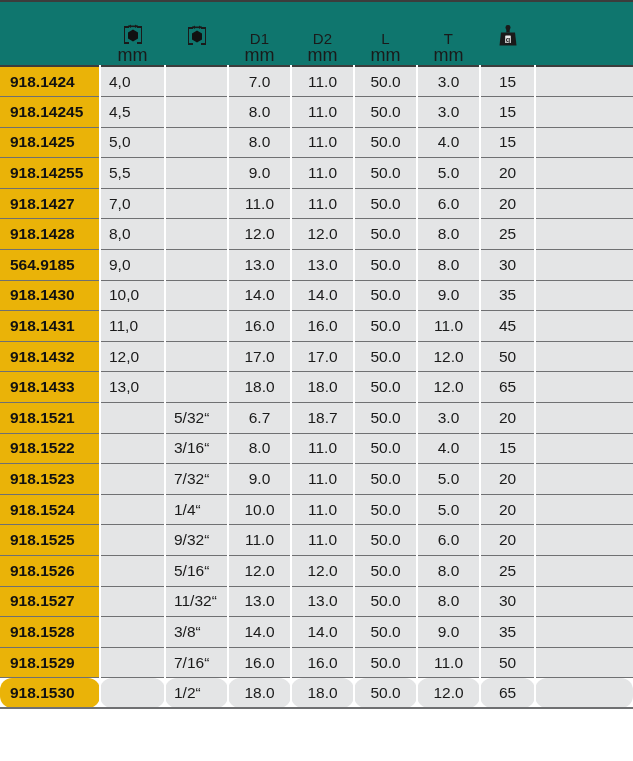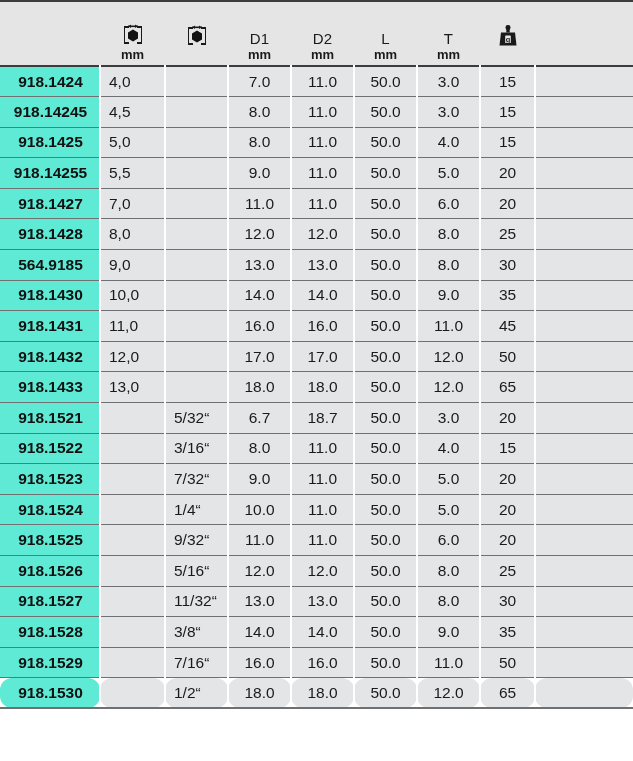--- a/index.html
+++ b/index.html
@@ -26,21 +26,21 @@
   col.c-inch   { width: 63px;  }
   col.c-d1     { width: 63px;  }
   col.c-d2     { width: 63px;  }
   col.c-l      { width: 63px;  }
   col.c-t      { width: 63px;  }
   col.c-weight { width: 55px;  }
   col.c-blank  { width: 98px;  }
 
   
   thead th {
-    background: #e5e5e5;
+    background: #0f766e;
     border: none;
     padding: 0;
     vertical-align: bottom;
     height: 50px;
     font-weight: normal;
     margin-top: 12px;
   }
   #spec-table thead tr {
     border-top: 2px solid #3c3c3c;
     border-bottom: 2px solid #3c3c3c;
@@ -53,25 +53,24 @@
     height: 46px;
     padding-bottom: 3px;
   }
   .hdr-sym {
     font-size: 15px;
     color: #1a1a1a;
     line-height: 16px;
     letter-spacing: 0.2px;
   }
   .hdr-unit {
-    font-size: 13px;
+    font-size: 18px;
     color: #1a1a1a;
     line-height: 14px;
     margin-top: 1px;
-    font-weight: bold;
   }
   .hdr-icon {
     display: block;
     line-height: 0;
   }
 
   
   tbody tr {
     height: 30.6px;
   }
@@ -84,24 +83,24 @@
     padding: 0 8px;
     vertical-align: middle;
     white-space: nowrap;
   }
   tbody tr:last-child td {
     border-bottom: 2px solid #6f7072;
     border-radius: 12px;
   }
 
   td.part {
-    background: #5eead4;
+    background: #eab308;
     font-weight: bold;
     font-size: 15.5px;
-    text-align: center;
+    text-align: left;
     padding-left: 10px;
     border-right: 2px solid #ffffff;
     color: #111111;
   }
   td.mm {
     text-align: left;
     padding-left: 8px;
   }
   td.inch {
     text-align: right;

